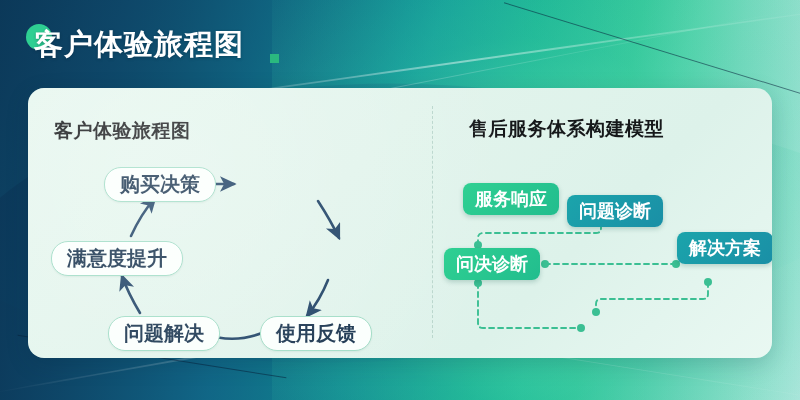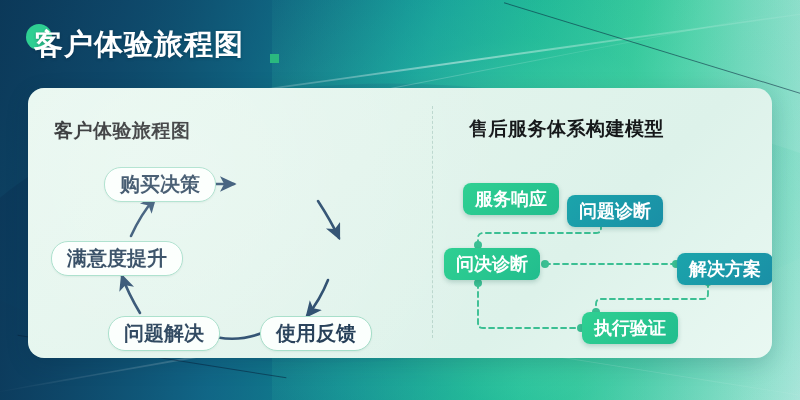--- a/index.html
+++ b/index.html
@@ -148,18 +148,17 @@
           <circle cx="275" cy="194" r="4"></circle>
           <circle cx="163" cy="224" r="4"></circle>
           <circle cx="45" cy="195" r="4"></circle>
           <circle cx="148" cy="240" r="4"></circle>
         </g>
       </svg>
 
       <div class="mcard mc-green" style="left:30px;top:95px;">服务响应</div>
       <div class="mcard mc-teal" style="left:134px;top:95px;margin-top:12px;">问题诊断</div>
       <div class="mcard mc-green" style="left:11px;top:160px;">问决诊断</div>
-      <div class="mcard mc-teal" style="left:244px;top:165px;">解决方案</div>
-      <div class="mcard mc-green" style="left:149px;top:224px;">执行验证</div>
+      <div class="mcard mc-teal" style="left:244px;top:144px;">解决方案</div>
     </div>
 
   </div>
 </div>
 
 </body></html>

